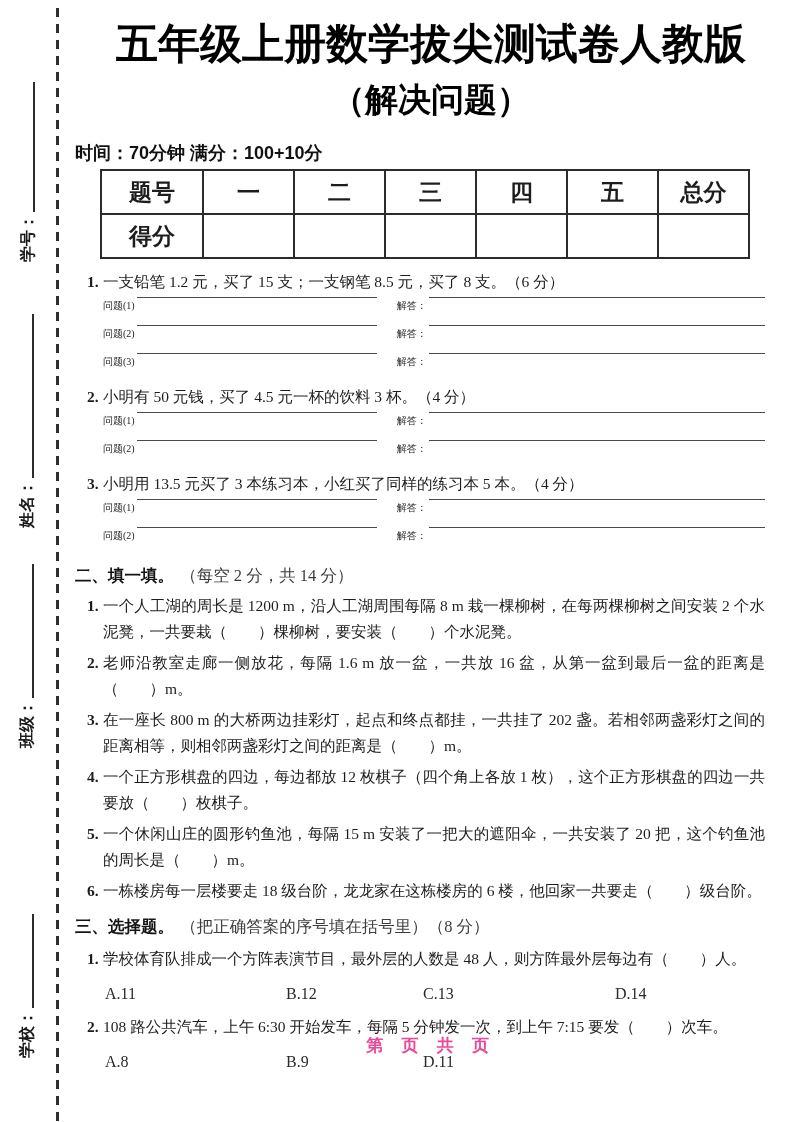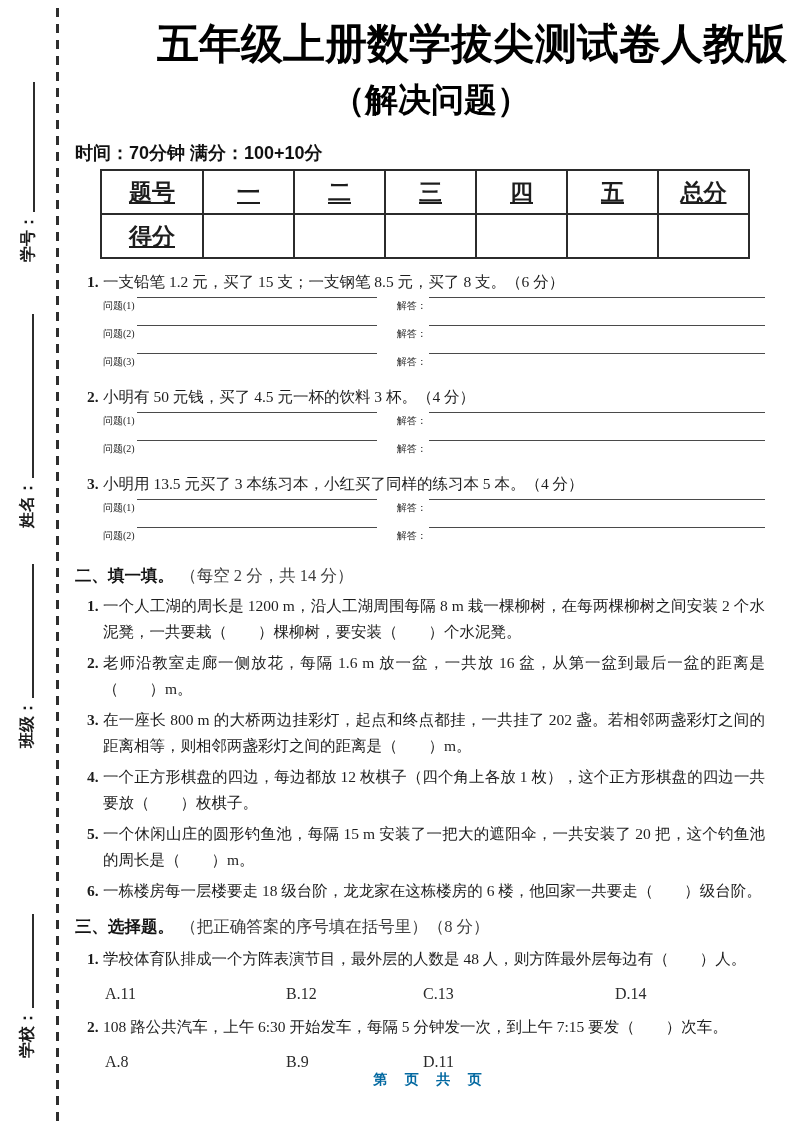--- a/index.html
+++ b/index.html
@@ -12,28 +12,28 @@
   .side-field{position:absolute;height:24px;display:flex;align-items:flex-end;
         transform:rotate(-90deg);white-space:nowrap;
         font-family:"Liberation Sans","DejaVu Sans",sans-serif;font-size:16px;font-weight:600;color:#1a1a1a;}
   .side-blank{flex:1;border-bottom:2px solid #2c2c2c;height:2px;margin-bottom:4px;margin-left:2px;}
   .f0{left:-63px;top:160px;width:180px;}
   .f1{left:-81px;top:409px;width:214px;}
   .f2{left:-66px;top:644px;width:184px;}
   .f3{left:-46px;top:974px;width:144px;}
 
   .main{position:absolute;left:75px;top:0;width:712px;}
-  .title{margin:20px 0 0;text-align:right;font-family:"Liberation Sans","DejaVu Sans",sans-serif;
+  .title{margin:20px 0 0;text-align:center;font-family:"Liberation Sans","DejaVu Sans",sans-serif;
          font-weight:bold;font-size:42px;line-height:48px;color:#000;letter-spacing:0px;}
   .subtitle{margin:13px 0 12px;text-align:center;font-family:Liberation Serif, serif;
          font-weight:bold;font-size:33px;line-height:38px;color:#000;}
   .meta{margin:22px 2px 4px 0;font-family:"Liberation Sans","DejaVu Sans",sans-serif;
          font-size:18px;font-weight:700;color:#111;}
 
-  table.score-table{border-collapse:collapse;margin-left:25px;width:650px;table-layout:fixed;text-decoration:underline;}
+  table.score-table{border-collapse:collapse;margin-left:25px;width:650px;table-layout:fixed;}
   table.score-table td{border:2px solid #2b2b2b;height:42px;text-align:center;vertical-align:middle;padding:0;}
   td.th-label{font-family:"Liberation Sans","DejaVu Sans",sans-serif;font-weight:bold;font-size:23px;}
   td.th-num{font-family:"Liberation Serif","DejaVu Serif",serif;font-weight:bold;font-size:23px;}
 
   .sec{margin-top:10px;}
   .sec-heading{font-size:16.5px;line-height:24px;}
   .h-main{font-family:"Liberation Sans","DejaVu Sans",sans-serif;font-weight:bold;color:#141414;}
   .h-score{color:#3c3c3c;margin-left:2px;}
   .sec1 .h-main{color:#7b7b7b;font-weight:600;}
   .sec1 .h-score{color:#8a8a8a;}
@@ -44,22 +44,22 @@
   .sec3 .item{margin-top:7px;}
 
   .qa-row{display:flex;align-items:flex-start;padding-left:28px;width:690px;height:28px;
         box-sizing:border-box;font-size:10px;line-height:22px;}
   .blank-q{width:240px;border-bottom:1.5px solid #4a4a4a;height:2px;margin:0 0 3px 2px;}
   .qa-a{margin-left:20px;}
   .blank-a{flex:1;border-bottom:1.5px solid #4a4a4a;height:2px;margin:0 0 3px 2px;}
 
   .choices{display:grid;grid-template-columns:169px 125px 180px 1fr;padding-left:30px;
         margin-top:9px;font-size:16px;line-height:26px;color:#2a2a2a;gap:12px;}
-  .footer{position:absolute;top:1071px;left:0;width:100%;text-align:center;
-        font-size:14px;font-weight:bold;letter-spacing:7px;color:#0369a1;}
+  .footer{position:absolute;top:1034px;left:0;width:100%;text-align:center;
+        font-size:17px;font-weight:bold;letter-spacing:7px;color:#ec4899;}
 </style>
 </head>
 <body>
 
 <div class="page">
   <div class="binding-line"></div>
 
   <div class="side-field f0">
     <span>学号：</span>
     <span class="side-blank"></span>

